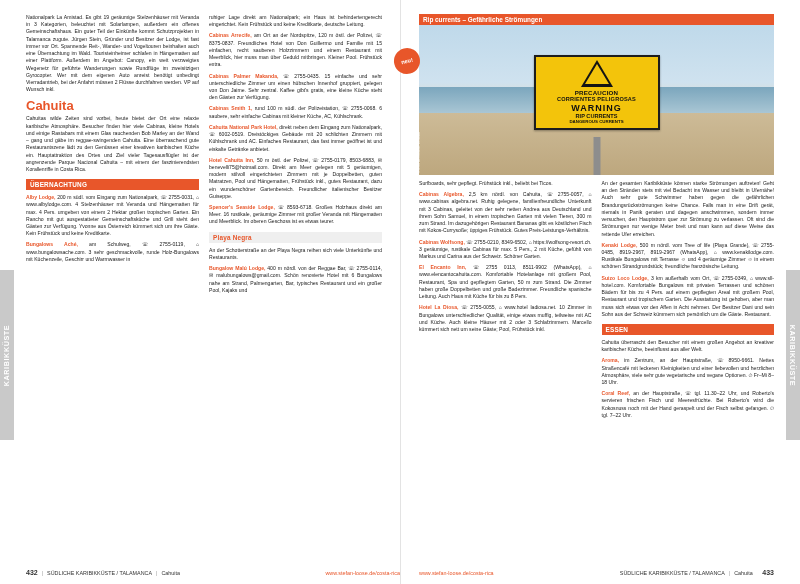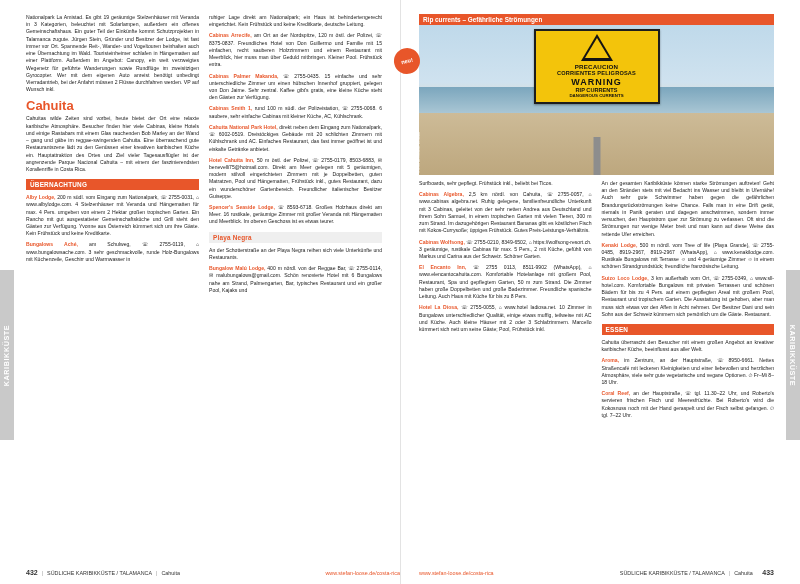--- a/index.html
+++ b/index.html
@@ -74,21 +74,21 @@
   .photo-title{
     background:#e8562a;color:#fff;font-weight:bold;
     font-size:6.4px;padding:2px 4px;
   }
   .photo{
     position:relative;width:100%;height:150px;
     background:linear-gradient(#bfd9ea 0%, #cfe2ef 38%, #e3d9c6 56%, #cfc0a4 100%);
     overflow:hidden;
   }
   .sign{
-    position:absolute;left:50%;top:4px;transform:translateX(-50%);
+    position:absolute;left:50%;top:30px;transform:translateX(-50%);
     width:118px;background:#f3c40b;border:2px solid #1d1d1d;
     text-align:center;padding:3px 2px 4px 2px;
     box-shadow:0 1px 2px rgba(0,0,0,.35);
   }
   .sign .trioutline{
     width:0;height:0;margin:0 auto 2px auto;
     border-left:16px solid transparent;border-right:16px solid transparent;
     border-bottom:27px solid #141414;position:relative;
   }
   .sign .trioutline:after{

